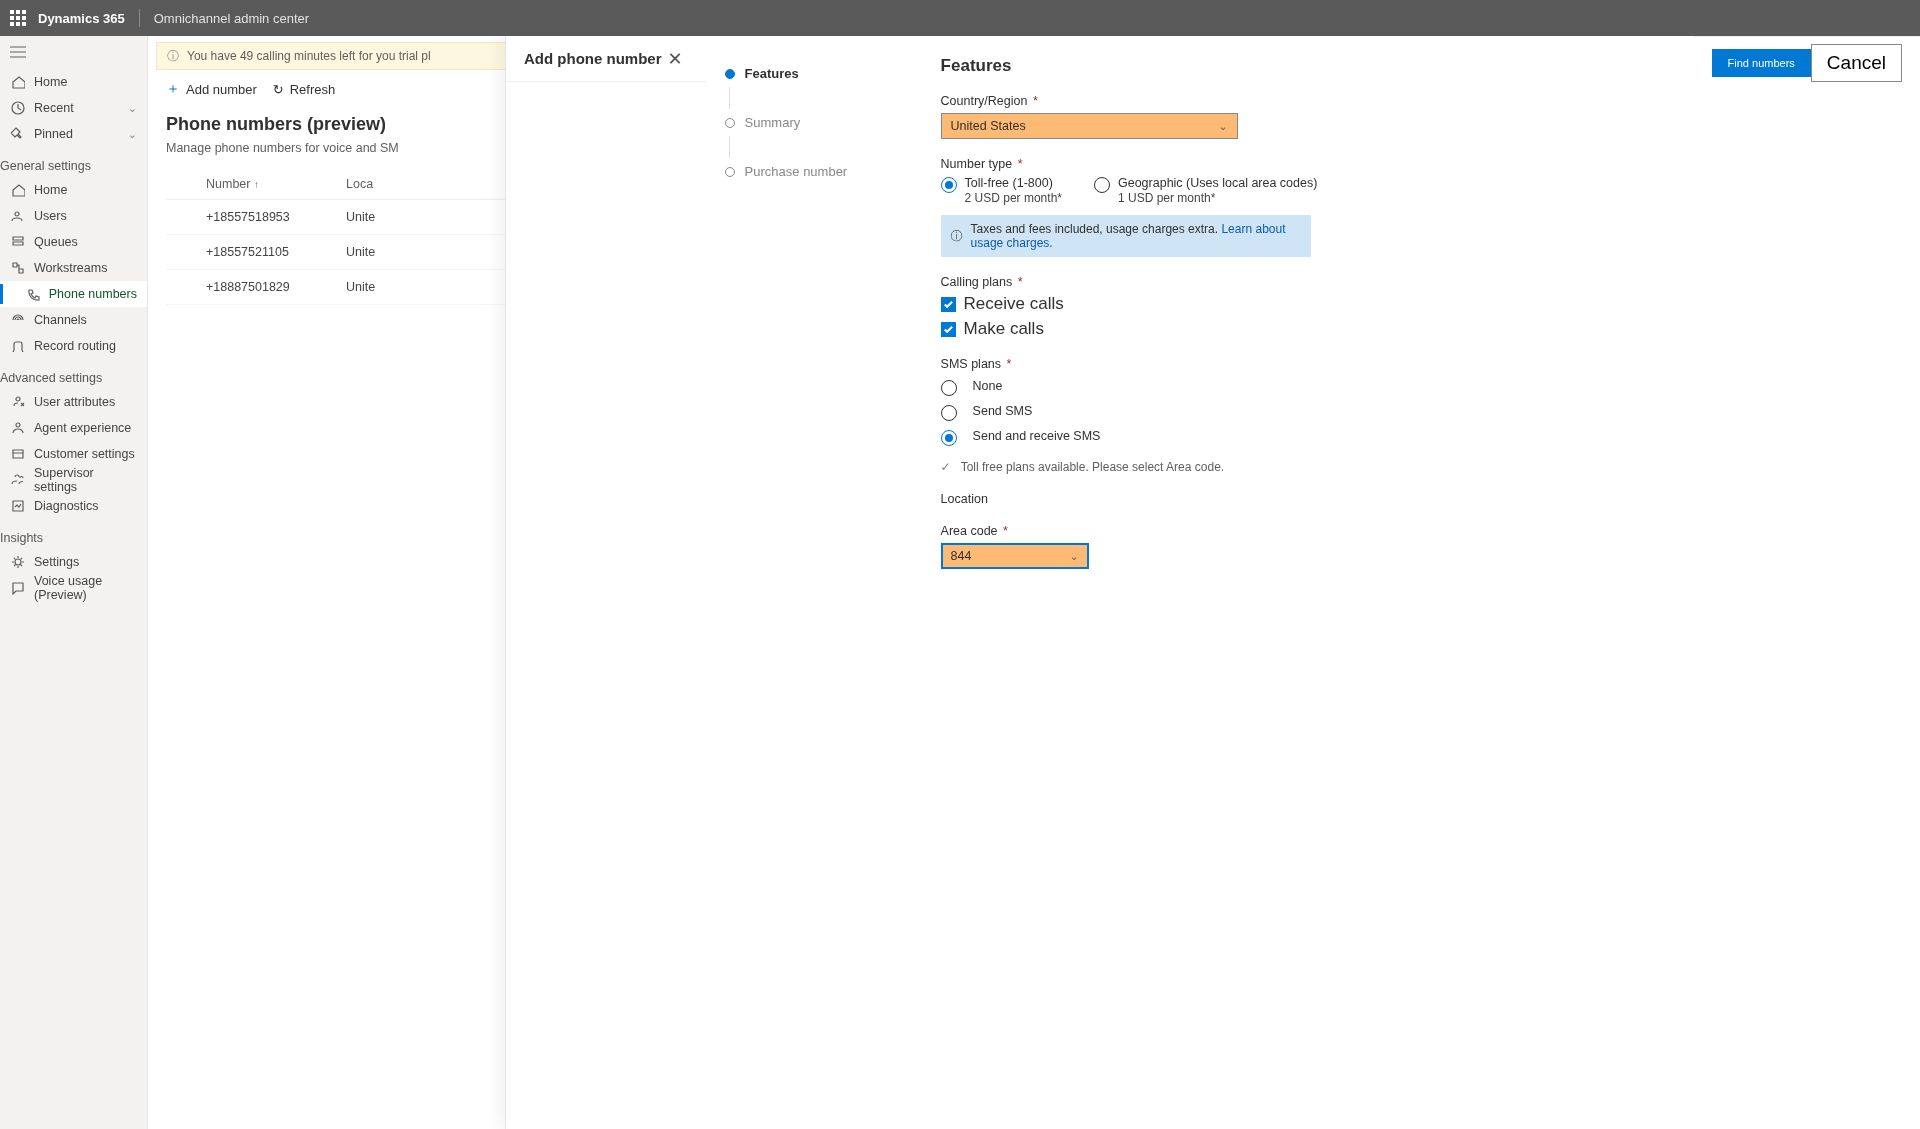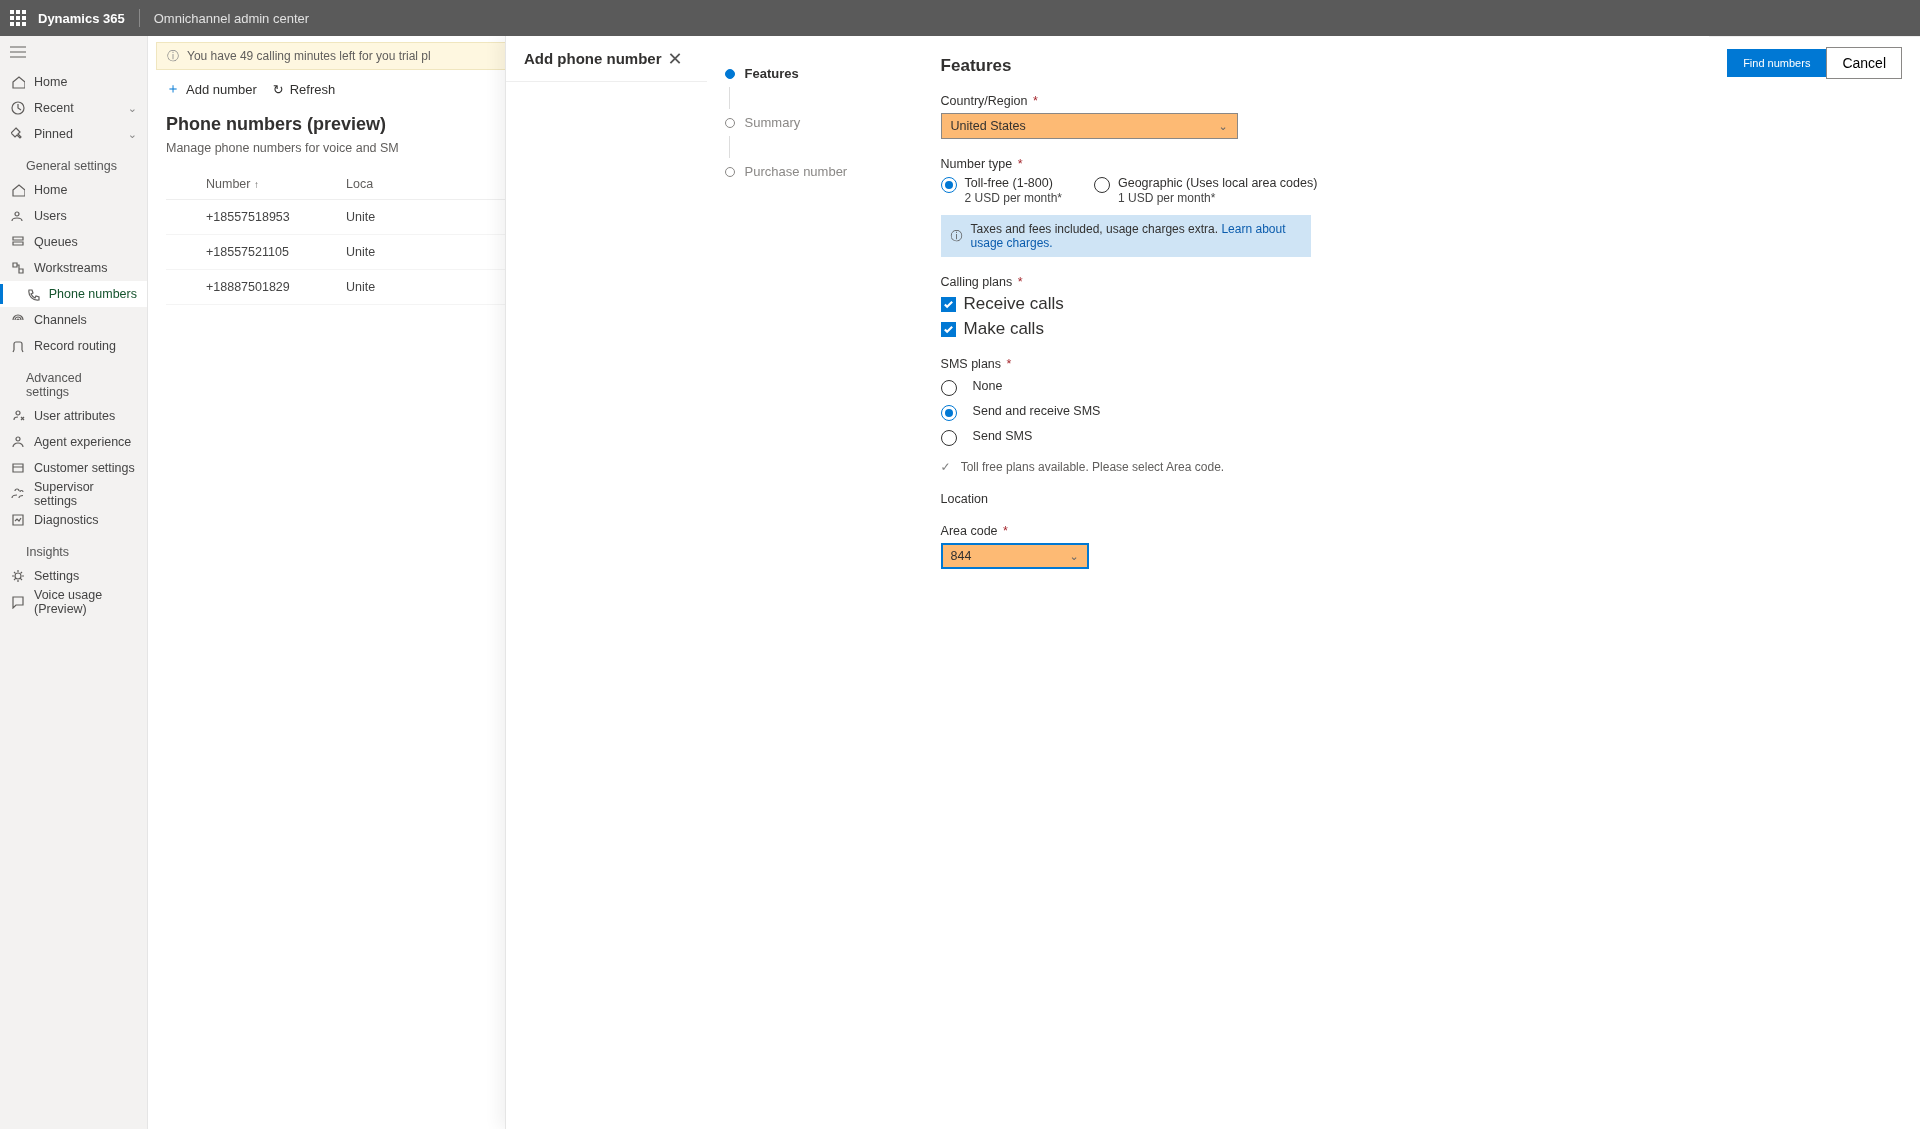--- a/index.html
+++ b/index.html
@@ -19,21 +19,21 @@
 
 
 .leftnav { width: 148px; background: #f3f2f1; border-right: 1px solid #e5e5e5; padding-top: 6px; overflow-y: auto; }
 .hamburger { padding: 4px 10px 8px; color: #605e5c; }
 .navitem { display: flex; align-items: center; height: 26px; padding: 0 10px; color: #444; cursor: pointer; font-size: 12.5px; position: relative; }
 .navitem .chev { margin-left: auto; color: #888; font-size: 11px; }
 .navitem.active { background: #fff; color: #14532d; justify-content: flex-end; }
 .navitem.active::before { content: ""; position: absolute; left: 0; top: 3px; bottom: 3px; width: 3px; background: #0078d4; }
 .navicon { width: 16px; height: 16px; margin-right: 8px; color: #605e5c; flex-shrink: 0; display: flex; align-items: center; justify-content: center; }
 .navicon svg { width: 14px; height: 14px; stroke: currentColor; fill: none; stroke-width: 1.2; }
-.navgroup { padding: 12px 26px 4px; color: #555; font-size: 12.5px; }
+.navgroup { padding: 12px 0 4px; color: #555; font-size: 12.5px; }
 
 
 .main { flex: 1; background: #fff; position: relative; overflow: hidden; }
 .alertbar { height: 28px; background: #fef7e0; border: 1px solid #f0e6bf; margin: 6px 8px 0 8px; display: flex; align-items: center; padding: 0 10px; color: #605e5c; font-size: 12px; }
 .alertbar .ico { margin-right: 8px; color: #8a8a8a; }
 .toolbar { display: flex; align-items: center; gap: 16px; padding: 10px 18px; color: #323130; font-size: 13px; }
 .toolbtn { display: flex; align-items: center; gap: 6px; cursor: pointer; color: #323130; }
 .toolbtn .plus { color: #0078d4; font-size: 14px; }
 .pagehead { padding: 6px 18px 2px; font-size: 18px; font-weight: 600; }
 .pagesub { padding: 4px 18px 14px; color: #605e5c; font-size: 12.5px; }
@@ -85,21 +85,21 @@
 .cbox { width: 15px; height: 15px; background: #0078d4; display: flex; align-items: center; justify-content: center; }
 .cbox svg { width: 11px; height: 11px; stroke: #fff; stroke-width: 2.4; fill: none; }
 
 .radiolist .radioopt { margin-top: 8px; gap: 16px; }
 
 .hinttxt { display: flex; align-items: center; gap: 10px; color: #605e5c; font-size: 12px; margin-top: 14px; }
 .hinttxt .tick { color: #808080; }
 
 .panel-foot { height: 52px; border-top: 1px solid #eee; display: flex; align-items: center; padding: 0 18px; }
 .btn-primary { background: #0078d4; color: #fff; border: none; padding: 8px 16px; font-size: 11px; cursor: pointer; }
-.btn-secondary { margin-left: auto; background: #fff; border: 1px solid #8a8886; padding: 7px 15px; font-size: 14px; cursor: pointer; }
+.btn-secondary { margin-left: auto; background: #fff; border: 1px solid #8a8886; padding: 7px 15px; font-size: 19px; cursor: pointer; }
 
 </style>
 </head>
 <body>
 
 <div class="topbar">
   <div class="waffle">
       <span></span>
       <span></span>
       <span></span>
@@ -391,26 +391,26 @@
           </div>
 
           <div class="field">
             <div class="flabel"><span>SMS plans</span> <span class="req">*</span></div>
             <div class="radiolist" id="smsplans">
                 <div class="radioopt">
                   <span class="rdot"></span>
                   <span class="rlabel">None</span>
                 </div>
                 <div class="radioopt">
+                  <span class="rdot"></span>
+                  <span class="rlabel">Send SMS</span>
+                </div>
+                <div class="radioopt">
                   <span class="rdot checked"></span>
                   <span class="rlabel">Send and receive SMS</span>
-                </div>
-                <div class="radioopt">
-                  <span class="rdot"></span>
-                  <span class="rlabel">Send SMS</span>
                 </div>
               </div>
             <div class="hinttxt">
               <span class="tick">✓</span>
               <span>Toll free plans available. Please select Area code.</span>
             </div>
           </div>
 
           <div class="field">
             <div class="flabel">Location</div>

